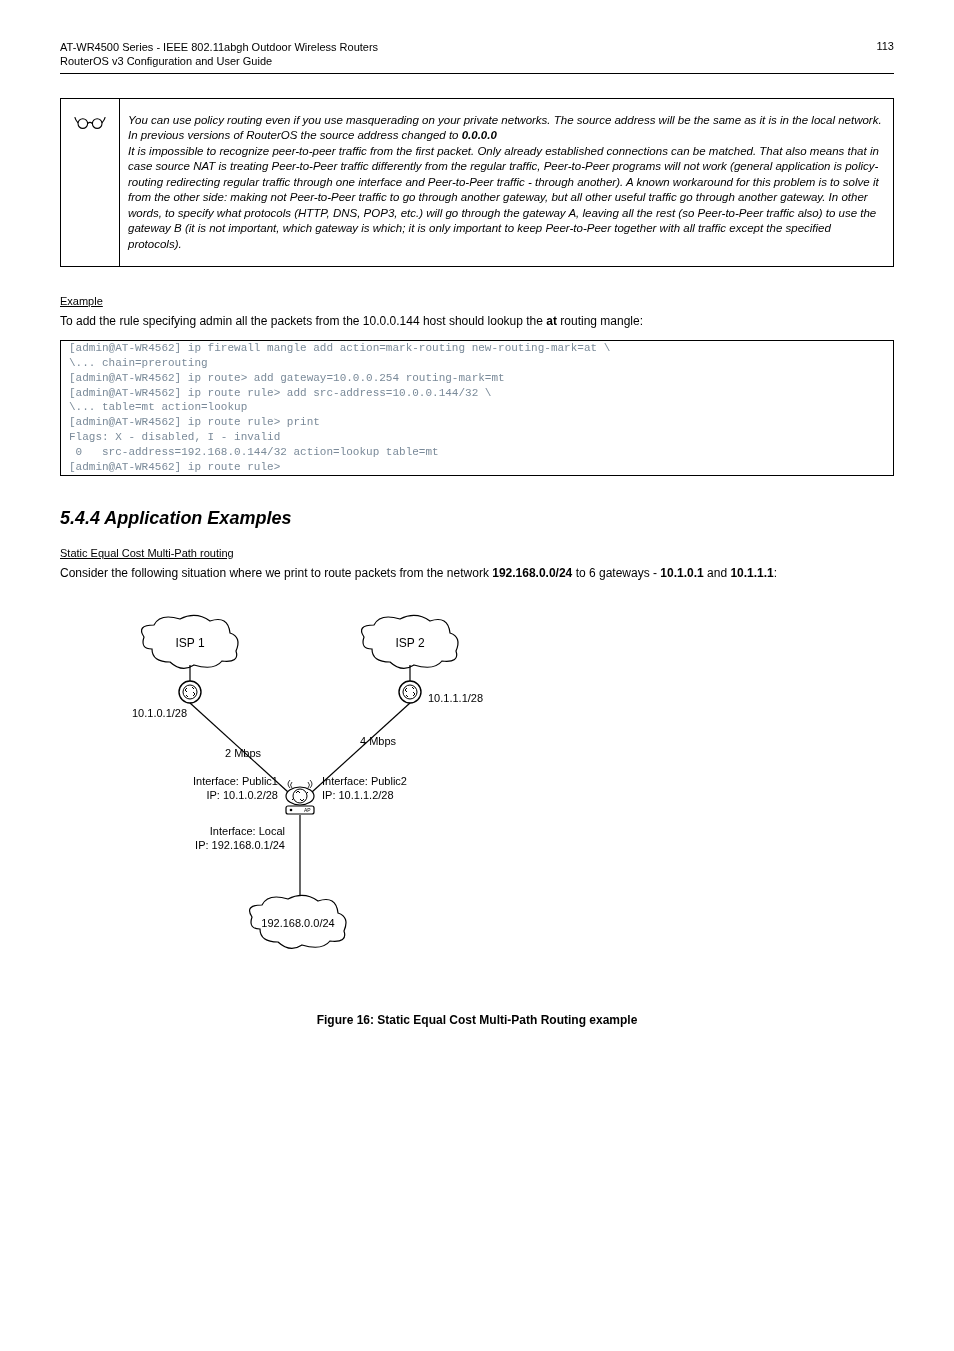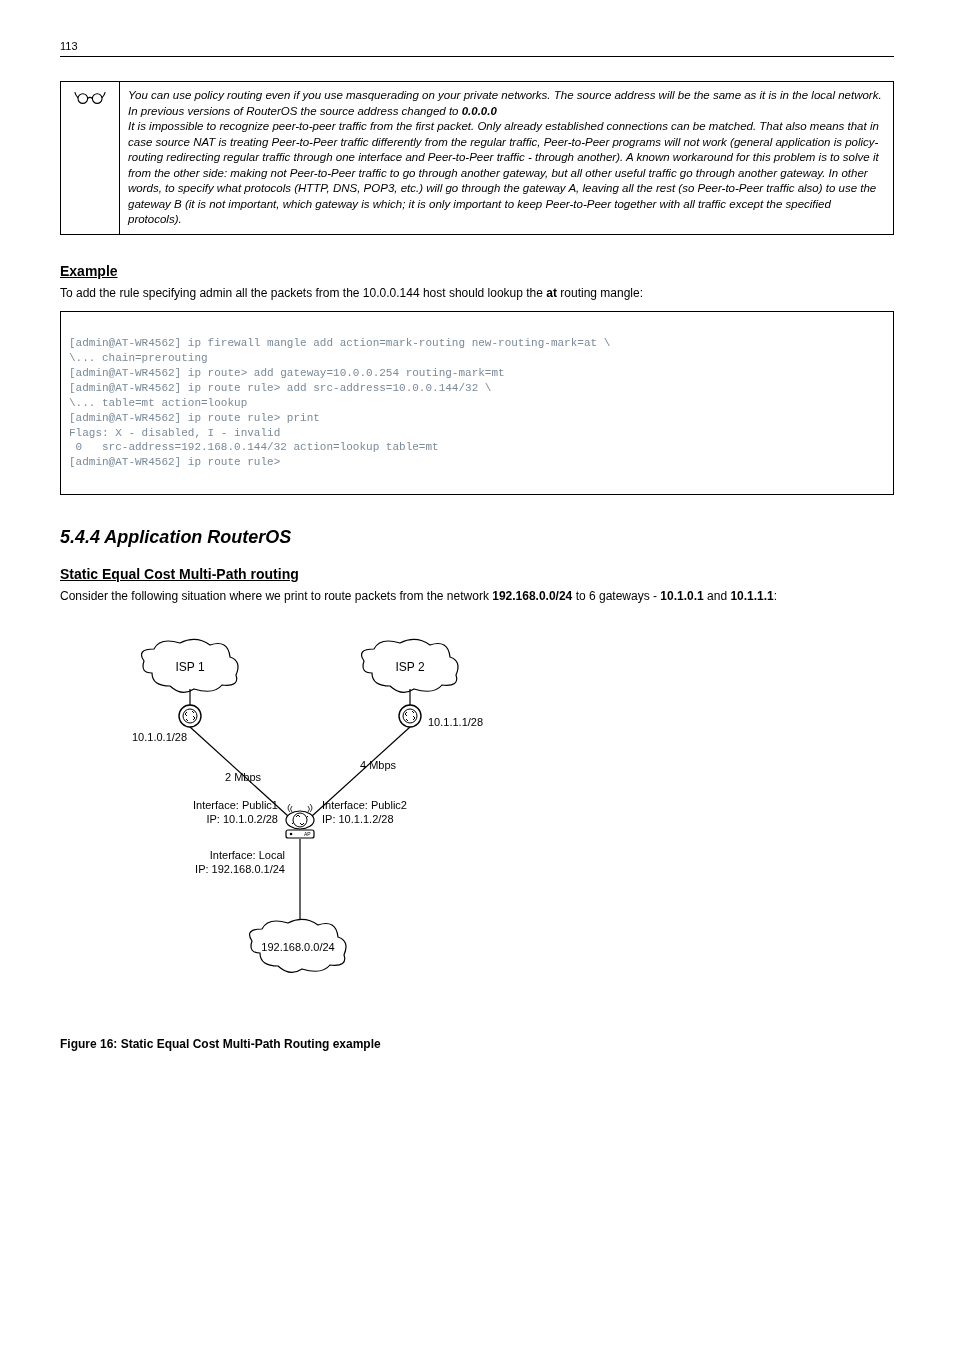--- a/index.html
+++ b/index.html
@@ -27,78 +27,82 @@
     margin: 0 0 24px 0;
   }
   .note-table {
     border: 1px solid #000;
     border-collapse: collapse;
     width: 100%;
     margin-bottom: 28px;
   }
   .note-table td {
     border: 1px solid #000;
-    padding: 6px 8px;
+    padding: 14px 8px;
     vertical-align: top;
     font-style: italic;
     font-size: 11.5px;
     line-height: 1.35;
   }
   .note-table td.icon-cell {
     width: 42px;
     text-align: center;
     font-style: normal;
   }
   .glasses-icon svg { width: 32px; height: 18px; }
   h2.section-heading {
-    font-size: 14px;
-    font-weight: bold;
+    font-size: 11px;
+    font-weight: normal;
     text-decoration: underline;
     margin: 18px 0 6px 0;
   }
   p.body {
     font-size: 12px;
     margin: 4px 0 10px 0;
     line-height: 1.4;
     text-align: justify;
   }
   .code-box {
     border: 1px solid #000;
-    padding: 24px 8px;
+    padding: 0 8px;
     font-family: "Courier New", monospace;
     font-size: 11px;
     color: #7a8a99;
     line-height: 1.35;
     white-space: pre;
     overflow-x: auto;
     margin-bottom: 32px;
   }
   h1.subsection {
     font-size: 18px;
     font-weight: bold;
     font-style: italic;
     margin: 28px 0 14px 0;
   }
   .diagram-wrap {
     display: flex;
     justify-content: flex-start;
     margin: 16px 0 10px 0;
   }
   .diagram-caption {
-    text-align: left;
+    text-align: center;
     font-weight: bold;
     font-size: 12px;
     margin-top: 16px;
   }
   b { font-weight: bold; }
 </style>
 </head>
 <body>
 
 <div class="header-row">
+  <div class="header-left">
+    <span>AT-WR4500 Series - IEEE 802.11abgh Outdoor Wireless Routers</span><br>
+    <span>RouterOS v3 Configuration and User Guide</span>
+  </div>
   <div class="header-right">113</div>
 </div>
 <hr class="header-rule">
 
 <table class="note-table">
   <tbody>
       <tr>
     <td class="icon-cell">
       <span class="glasses-icon">
         <svg viewBox="0 0 40 20">
@@ -125,21 +129,21 @@
 <div class="code-box">[admin@AT-WR4562] ip firewall mangle add action=mark-routing new-routing-mark=at \
 \... chain=prerouting
 [admin@AT-WR4562] ip route&gt; add gateway=10.0.0.254 routing-mark=mt
 [admin@AT-WR4562] ip route rule&gt; add src-address=10.0.0.144/32 \
 \... table=mt action=lookup
 [admin@AT-WR4562] ip route rule&gt; print
 Flags: X - disabled, I - invalid
  0   src-address=192.168.0.144/32 action=lookup table=mt
 [admin@AT-WR4562] ip route rule&gt;</div>
 
-<h1 class="subsection">5.4.4  Application RouterOS</h1>
+<h1 class="subsection">5.4.4  Application Examples</h1>
 
 <h2 class="section-heading">Static Equal Cost Multi-Path routing</h2>
 <p class="body">
   <span>Consider the following situation where we print to route packets from the network </span><b>192.168.0.0/24</b><span> to 6 gateways - </span><b>10.1.0.1</b><span> and </span><b>10.1.1.1</b><span>:</span>
 </p>
 
 <div class="diagram-wrap">
   <svg width="480" height="400" viewBox="0 0 480 400">
 
     <defs>

